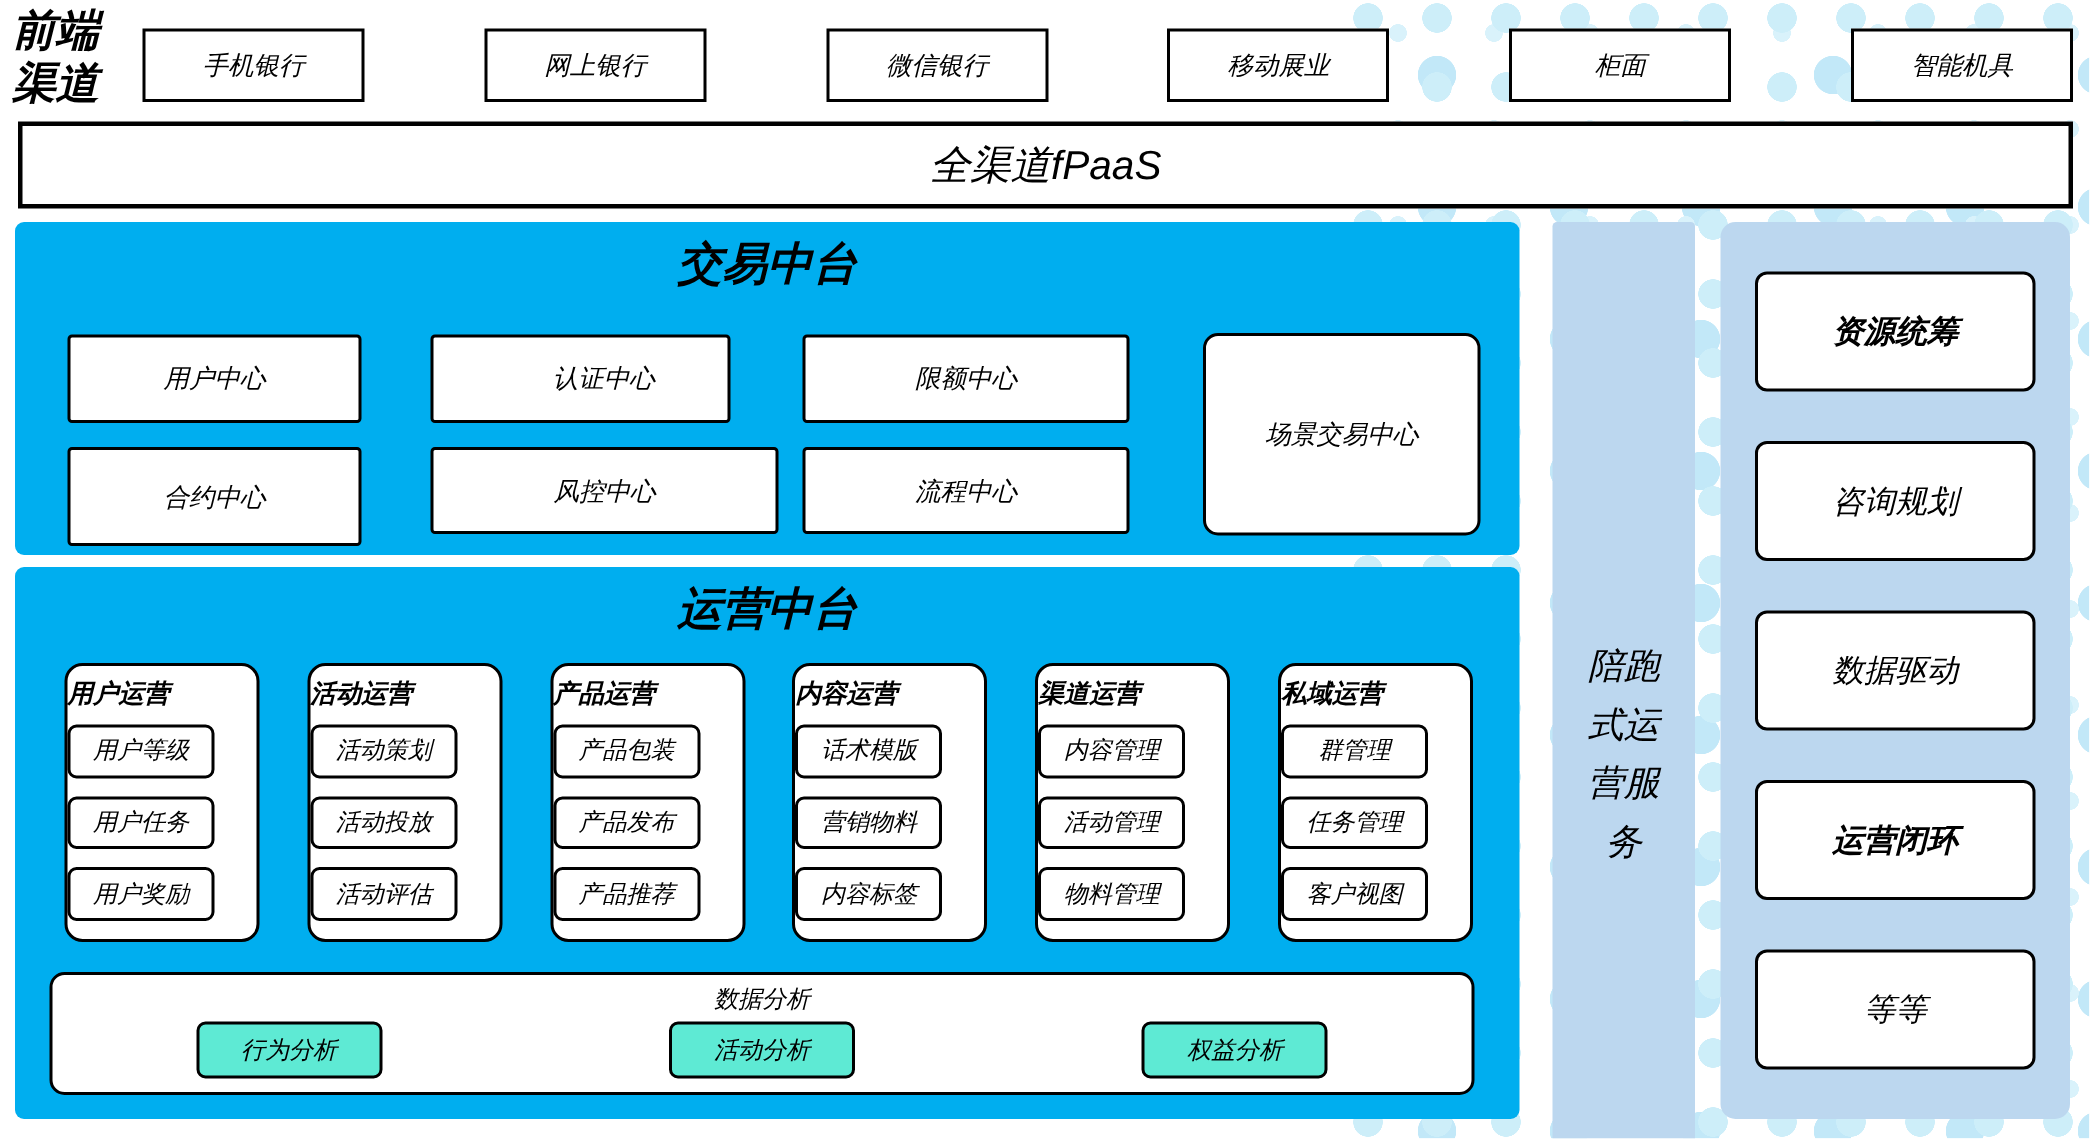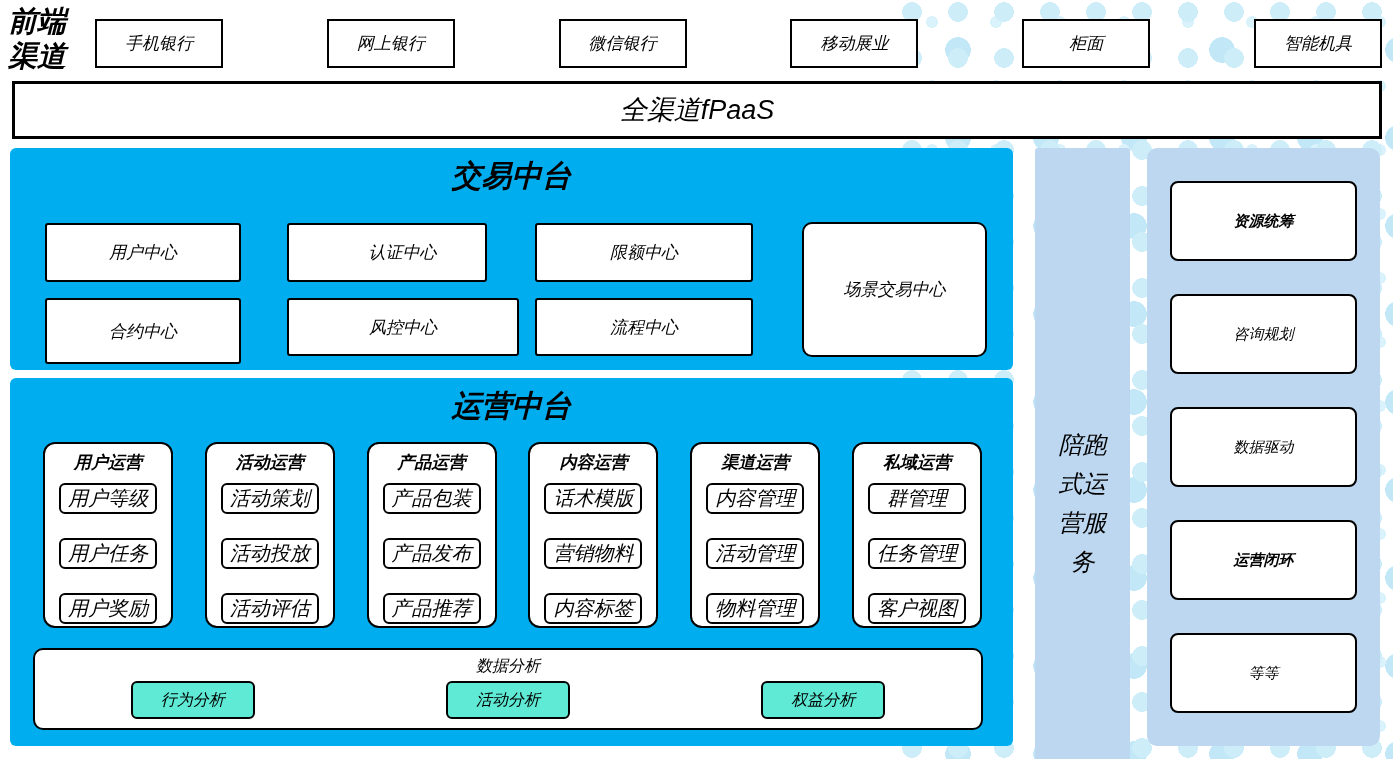--- a/index.html
+++ b/index.html
@@ -20,47 +20,47 @@
   .abs { position:absolute; z-index:1; }
   .flexc { display:flex; align-items:center; justify-content:center; }
 
   .corner-label {
     left:8px; top:4px; width:62px;
     font-family:"Liberation Serif","DejaVu Serif",serif;
     font-weight:bold; font-size:29px; line-height:1.22;
   }
 
   .channels { left:95px; top:19px; width:1287px; height:49px; display:flex; justify-content:space-between; }
-  .channel-box { width:128px; height:49px; background:#fff; border:2px solid #000; font-size:17px; }
+  .channel-box { width:148px; height:49px; background:#fff; border:2px solid #000; font-size:17px; }
 
   .fpaas { left:12px; top:81px; width:1370px; height:58px; background:#fff; border:3px solid #000; font-size:27px; }
 
   .panel { background:#00AEEF; border-radius:6px; }
   .panel-title { position:absolute; top:8px; left:0; width:100%; text-align:center; font-size:30px; font-weight:bold; }
 
   .trade-panel { left:10px; top:148px; width:1003px; height:222px; }
   .wbox { position:absolute; background:#fff; border:2px solid #000; border-radius:3px; display:flex; align-items:center; justify-content:center; font-size:17px; }
   .tall-box { border-radius:10px; }
 
   .op-panel { left:10px; top:378px; width:1003px; height:368px; }
   .groups { position:absolute; left:33px; top:64px; width:939px; height:186px; display:flex; justify-content:space-between; }
-  .group { width:130px; height:186px; background:#fff; border:2px solid #000; border-radius:12px; display:flex; flex-direction:column; align-items:center; padding-top:7px; }
+  .group { width:130px; height:186px; background:#fff; border:2px solid #000; border-radius:12px; display:flex; flex-direction:column; padding-top:7px; }
   .group-title { font-size:17px; font-weight:600; margin-bottom:9px; }
-  .sub-box { width:98px; height:42px; border:2px solid #000; border-radius:6px; display:flex; align-items:center; justify-content:center; font-size:20px; background:#fff; margin-bottom:24px; }
+  .sub-box { width:98px; height:42px; border:2px solid #000; border-radius:6px; display:flex; align-items:center; justify-content:center; font-size:16px; background:#fff; margin-bottom:12px; }
 
   .analysis { position:absolute; left:23px; top:270px; width:950px; height:82px; background:#fff; border:2px solid #000; border-radius:10px; }
   .analysis-title { text-align:center; font-size:16px; margin-top:6px; }
   .analysis-row { display:flex; justify-content:space-around; margin-top:4px; }
   .analysis-box { width:124px; height:38px; border:2px solid #000; border-radius:6px; display:flex; align-items:center; justify-content:center; font-size:16px; background:#5eead4; }
 
   .side-bar { left:1035px; top:148px; width:95px; height:712px; background:#BCD7EF; border-radius:3px; }
   .side-bar-text { width:56px; text-align:center; font-size:24px; line-height:1.62; }
 
   .right-panel { left:1147px; top:148px; width:233px; height:598px; background:#BCD7EF; border-radius:10px; display:flex; flex-direction:column; justify-content:space-evenly; align-items:center; }
-  .right-box { width:187px; height:80px; background:#fff; border:2px solid #000; border-radius:8px; display:flex; align-items:center; justify-content:center; font-size:15px; }
+  .right-box { width:187px; height:80px; background:#fff; border:2px solid #000; border-radius:8px; display:flex; align-items:center; justify-content:center; font-size:21px; }
 </style>
 </head>
 <body>
 
 <div class="stage">
 
   <div class="dots"></div>
 
   <div class="abs corner-label">前端渠道</div>
 

